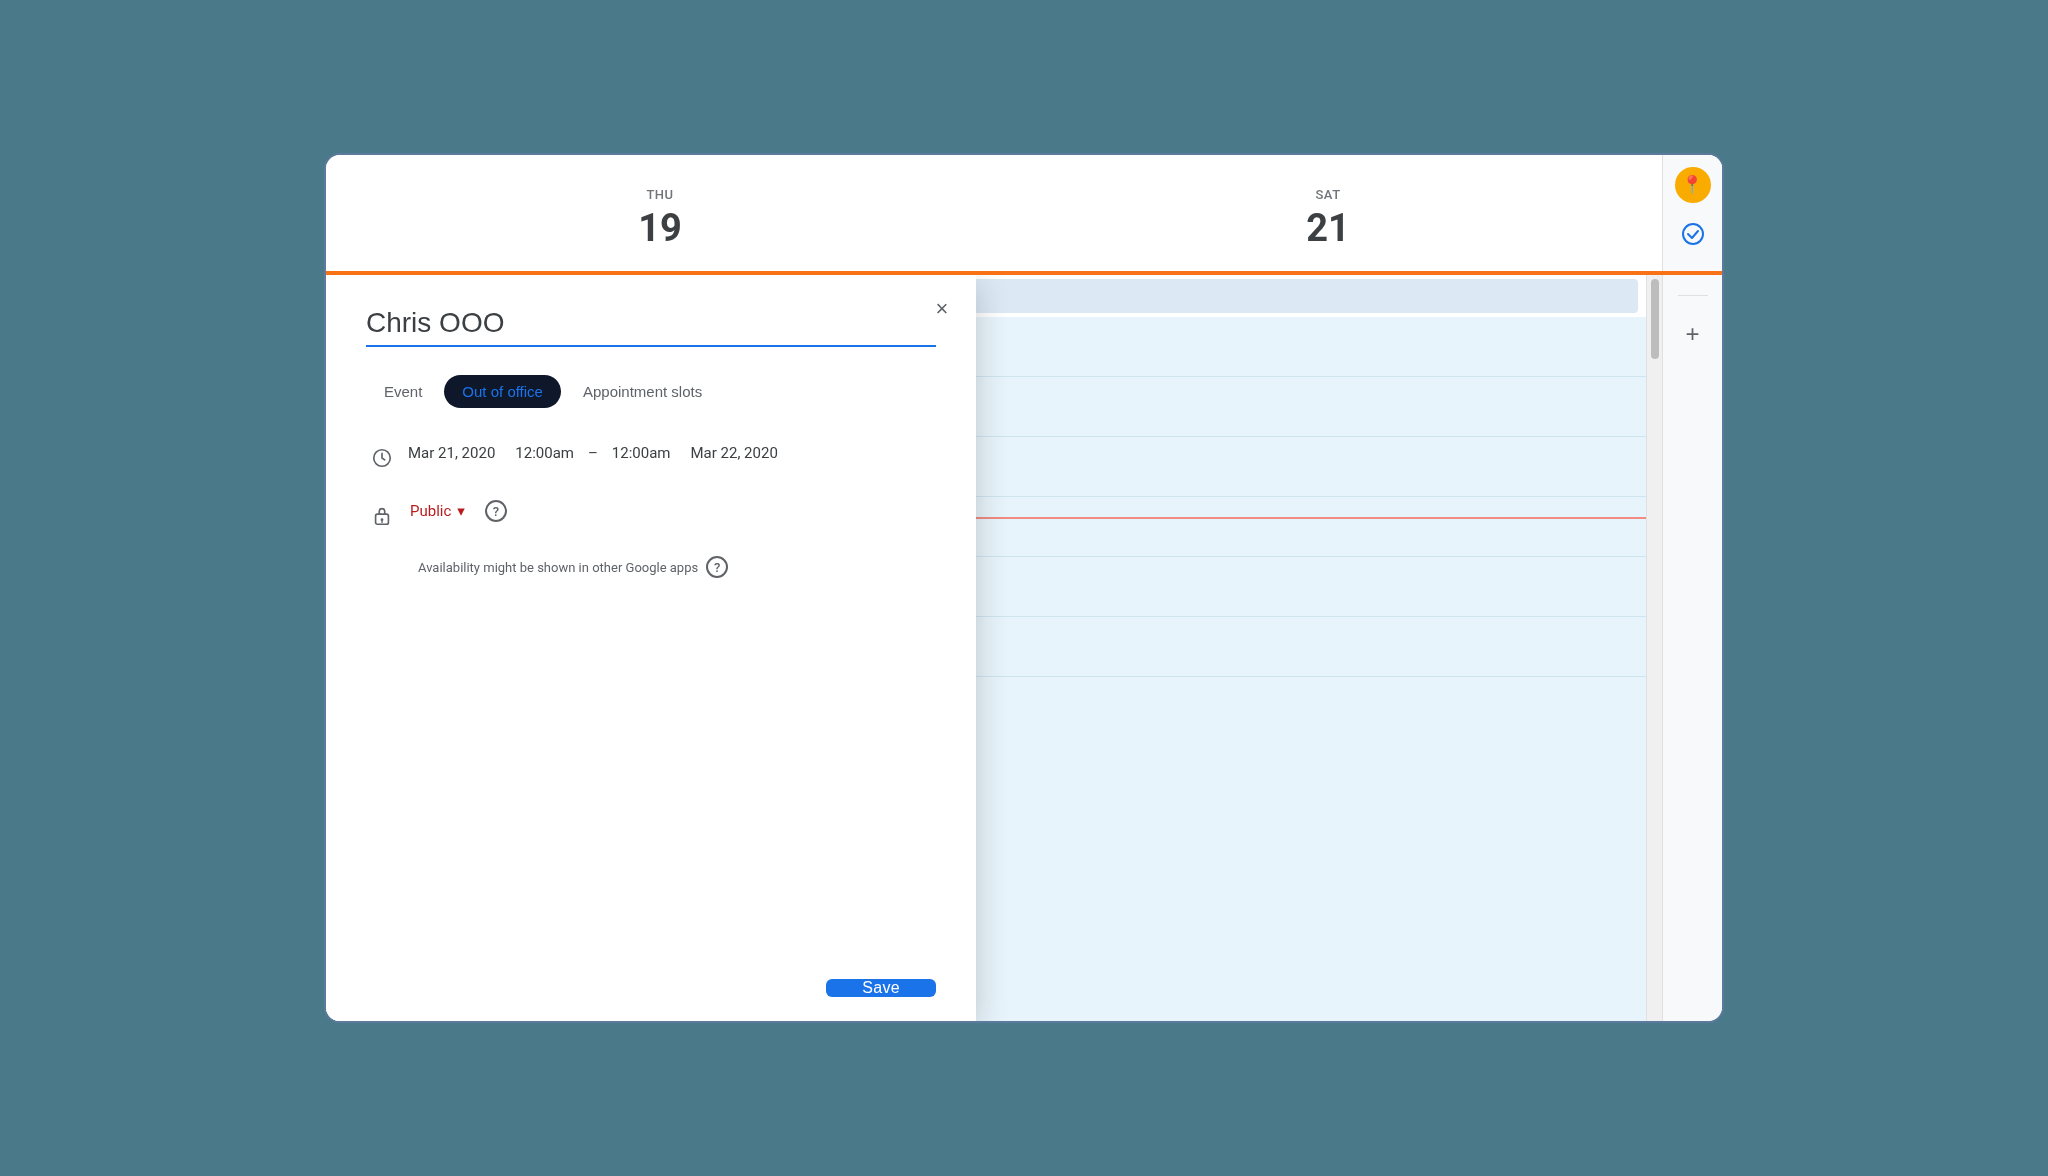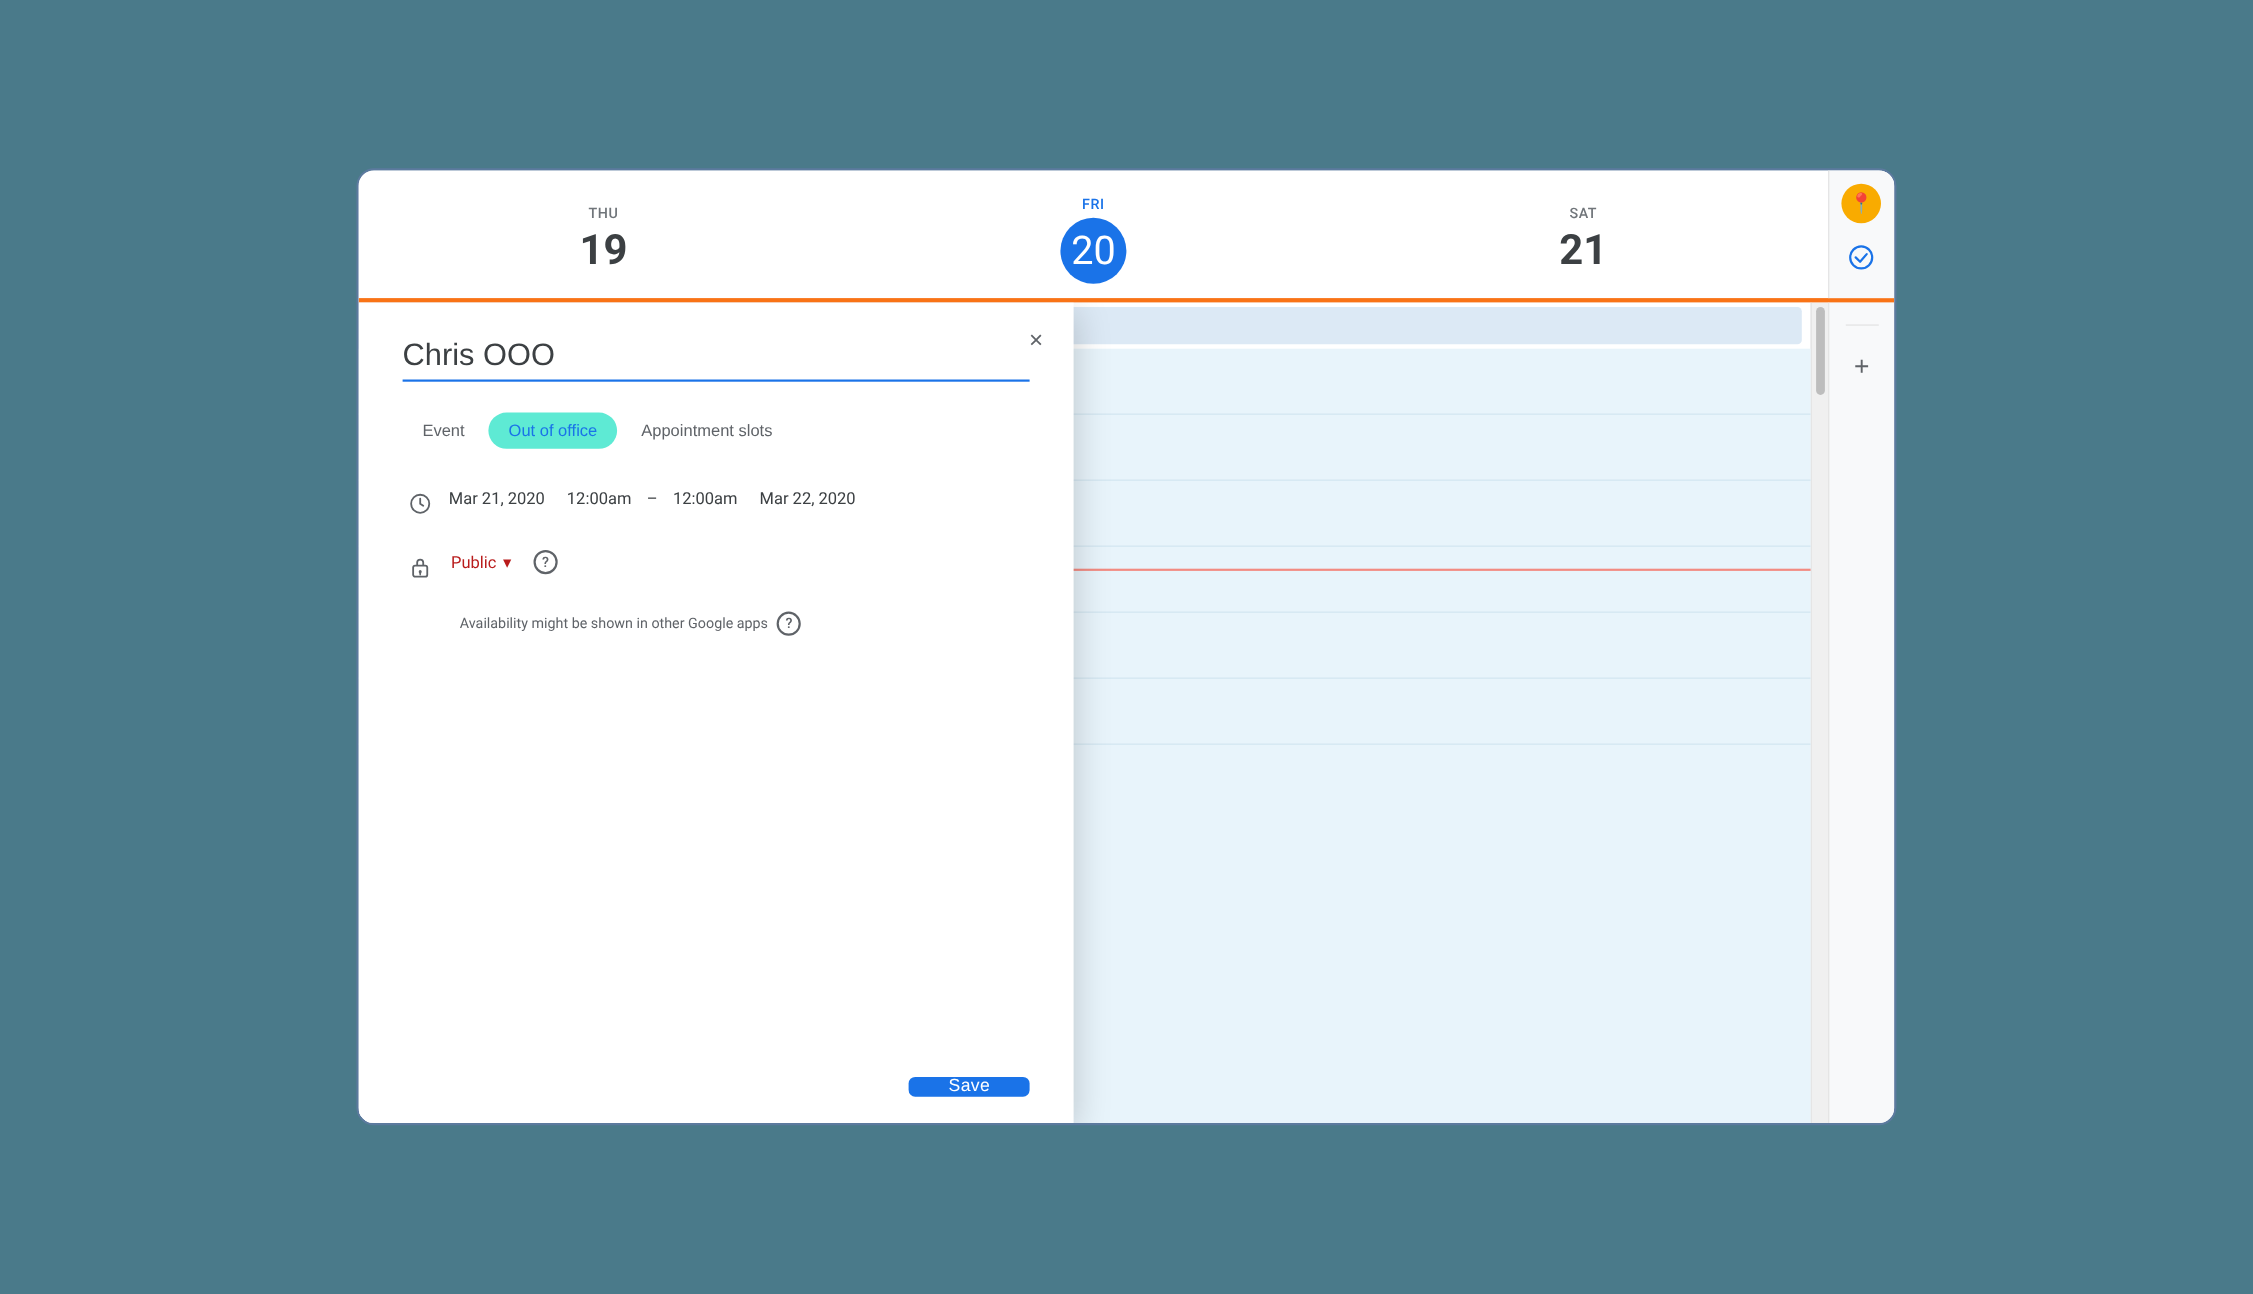--- a/index.html
+++ b/index.html
@@ -181,21 +181,21 @@
       border-radius: 20px;
       border: none;
       background: transparent;
       font-size: 15px;
       cursor: pointer;
       color: #5f6368;
       font-weight: 500;
     }
 
     .tab-btn.active {
-      background: #5eead4;
+      background: #0f172a;
       color: #1a73e8;
     }
 
     
     .form-row {
       display: flex;
       align-items: flex-start;
       margin-bottom: 24px;
       gap: 4px;
     }
@@ -454,24 +454,20 @@
 
 <div class="outer-container">
 
   <div class="calendar-header">
 
     <div class="day-col">
       <span class="day-name">THU</span>
       <span class="day-number">19</span>
     </div>
 
-    <div class="day-col">
-      <span class="day-name today-blue">FRI</span>
-      <div class="day-number today-circle">20</div>
-    </div>
 
     <div class="day-col">
       <span class="day-name">SAT</span>
       <span class="day-number">21</span>
     </div>
 
     <div class="side-panel">
       <button class="side-icon-btn yellow-bg">
         <span>📍</span>
       </button>

